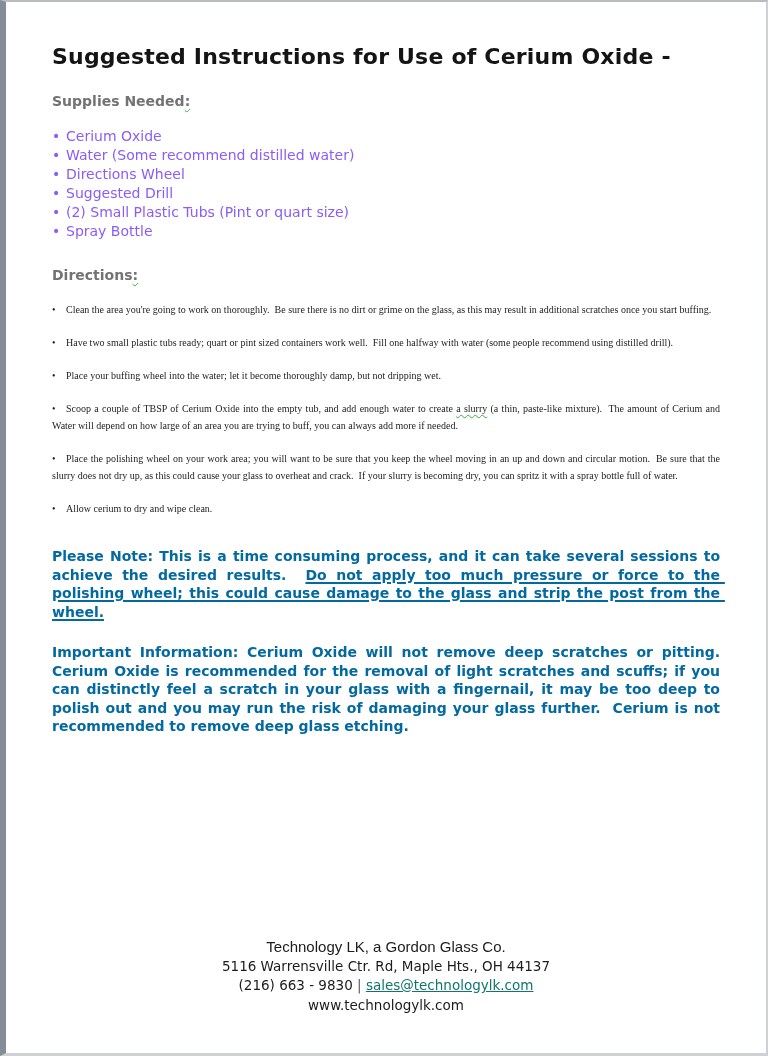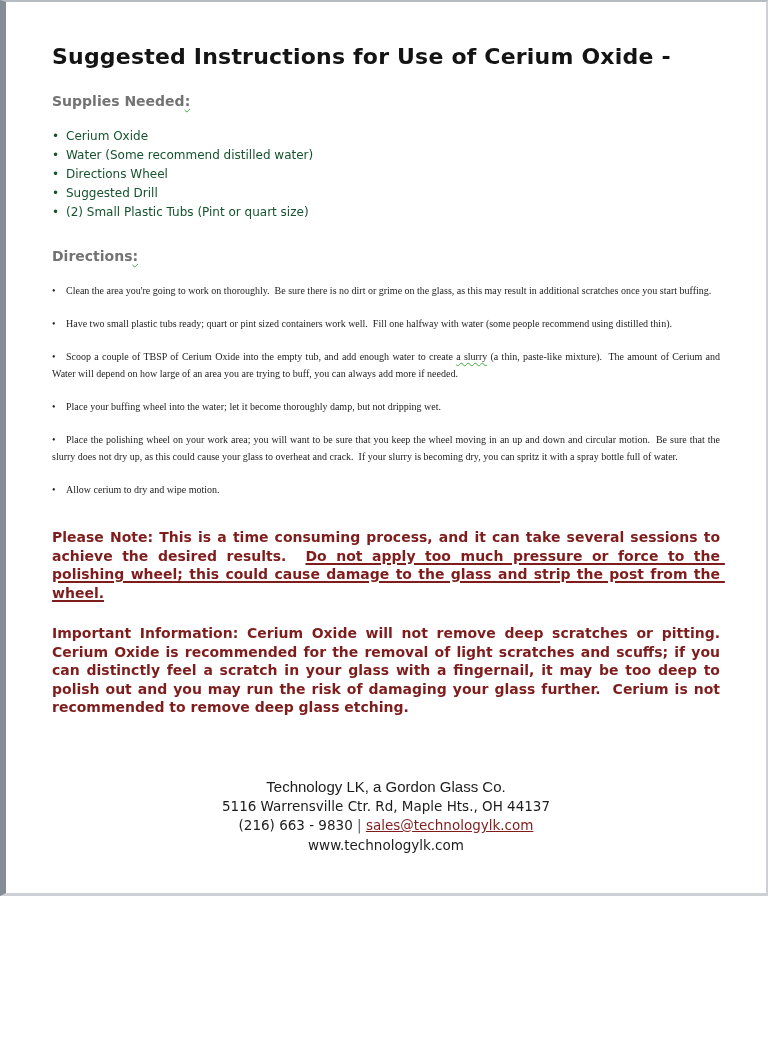--- a/index.html
+++ b/index.html
@@ -6,21 +6,21 @@
   html, body { background: #ffffff; }
   body {
     width: 768px;
     height: 1056px;
     font-family: "DejaVu Sans", "Liberation Sans", sans-serif;
     color: #1c1c1c;
     overflow: hidden;
   }
   .page {
     width: 768px;
-    height: 896px;
+    height: 1056px;
     background: #ffffff;
     border-top: 2px solid #b6bcc2;
     border-right: 2px solid #cdd0d4;
     border-bottom: 3px solid #cdd0d4;
     border-left: 6px solid #848d96;
     padding: 42px 46px 0 46px;
     display: flex;
     flex-direction: column;
   }
   .doc-title {
@@ -38,23 +38,23 @@
   }
   .squiggle-green {
     text-decoration-line: underline;
     text-decoration-style: wavy;
     text-decoration-color: #3fae3f;
     text-decoration-thickness: 1px;
     text-underline-offset: 2px;
   }
   .supplies-list { list-style: none; margin: 0 0 26px 0; }
   .supplies-list li {
-    font-size: 12px;
+    font-size: 14px;
     line-height: 19px;
-    color: #14532d;
+    color: #8b5cf6;
   }
   .bullet-char { display: inline-block; width: 14px; }
   .note-para {
     font-style: italic;
     font-size: 13.5px;
     line-height: 18px;
     text-align: justify;
     white-space: pre-wrap;
     margin-bottom: 28px;
   }
@@ -65,21 +65,21 @@
     white-space: pre-wrap;
     margin-bottom: 16px;
     font-family: Liberation Serif, serif;
   }
   .emph-para {
     font-size: 14px;
     font-weight: 700;
     line-height: 18.5px;
     text-align: justify;
     white-space: pre-wrap;
-    color: #7f1d1d;
+    color: #0369a1;
   }
   .emph-para .underlined {
     text-decoration: underline;
     text-decoration-thickness: 1.5px;
     text-underline-offset: 2px;
   }
   .please-note { margin-top: 14px; margin-bottom: 22px; }
   .important-info { margin-bottom: 0; }
   .footer {
     margin-top: auto;
@@ -87,21 +87,21 @@
     text-align: center;
     font-size: 13.5px;
     line-height: 19.5px;
   }
   .footer .company-line {
     font-family: "Liberation Sans", sans-serif;
     font-size: 15px;
     margin-top: 44px;
   }
   .footer .email-link {
-    color: #7f1d1d;
+    color: #0f766e;
     text-decoration: underline;
     cursor: pointer;
   }
   .footer .sep { color: #555a60; }
   .directions-block { margin-bottom: 0; }
 </style>
 </head>
 <body>
 
 <div class="page">
@@ -109,32 +109,33 @@
   <h1 class="doc-title">Suggested Instructions for Use of Cerium Oxide -</h1>
 
   <div class="section-heading"><span>Supplies Needed</span><span class="squiggle-green">:</span></div>
 
   <ul class="supplies-list">
     <li><span class="bullet-char">•</span><span>Cerium Oxide</span></li>
     <li><span class="bullet-char">•</span><span>Water (Some recommend distilled water)</span></li>
     <li><span class="bullet-char">•</span><span>Directions Wheel</span></li>
     <li><span class="bullet-char">•</span><span>Suggested Drill</span></li>
     <li><span class="bullet-char">•</span><span>(2) Small Plastic Tubs (Pint or quart size)</span></li>
+    <li><span class="bullet-char">•</span><span>Spray Bottle</span></li>
   </ul>
 
 
   <div class="section-heading"><span>Directions</span><span class="squiggle-green">:</span></div>
 
   <div class="directions-block">
     <p class="direction-item"><span class="bullet-char">•</span><span>Clean the area you're going to work on thoroughly.  Be sure there is no dirt or grime on the glass, as this may result in additional scratches once you start buffing.</span></p>
-    <p class="direction-item"><span class="bullet-char">•</span><span>Have two small plastic tubs ready; quart or pint sized containers work well.  Fill one halfway with water (some people recommend using distilled thin).</span></p>
+    <p class="direction-item"><span class="bullet-char">•</span><span>Have two small plastic tubs ready; quart or pint sized containers work well.  Fill one halfway with water (some people recommend using distilled drill).</span></p>
+    <p class="direction-item"><span class="bullet-char">•</span><span>Place your buffing wheel into the water; let it become thoroughly damp, but not dripping wet.</span></p>
     <p class="direction-item"><span class="bullet-char">•</span><span>Scoop a couple of TBSP of Cerium Oxide into the empty tub, and add enough water to create </span><span class="squiggle-green">a slurry</span><span> (a thin, paste-like mixture).  The amount of Cerium and Water will depend on how large of an area you are trying to buff, you can always add more if needed.</span></p>
-    <p class="direction-item"><span class="bullet-char">•</span><span>Place your buffing wheel into the water; let it become thoroughly damp, but not dripping wet.</span></p>
     <p class="direction-item"><span class="bullet-char">•</span><span>Place the polishing wheel on your work area; you will want to be sure that you keep the wheel moving in an up and down and circular motion.  Be sure that the slurry does not dry up, as this could cause your glass to overheat and crack.  If your slurry is becoming dry, you can spritz it with a spray bottle full of water.</span></p>
-    <p class="direction-item"><span class="bullet-char">•</span><span>Allow cerium to dry and wipe motion.</span></p>
+    <p class="direction-item"><span class="bullet-char">•</span><span>Allow cerium to dry and wipe clean.</span></p>
   </div>
 
   <p class="emph-para please-note"><span>Please Note: This is a time consuming process, and it can take several sessions to achieve the desired results.  </span><span class="underlined">Do not apply too much pressure or force to the polishing wheel; this could cause damage to the glass and strip the post from the wheel.</span></p>
 
   <p class="emph-para important-info">Important Information: Cerium Oxide will not remove deep scratches or pitting.  Cerium Oxide is recommended for the removal of light scratches and scuffs; if you can distinctly feel a scratch in your glass with a fingernail, it may be too deep to polish out and you may run the risk of damaging your glass further.  Cerium is not recommended to remove deep glass etching.</p>
 
   <div class="footer">
     <div class="company-line">Technology LK, a Gordon Glass Co.</div>
     <div>5116 Warrensville Ctr. Rd, Maple Hts., OH 44137</div>
     <div><span>(216) 663 - 9830</span><span class="sep"> <span>|</span> </span><a class="email-link">sales@technologylk.com</a></div>

